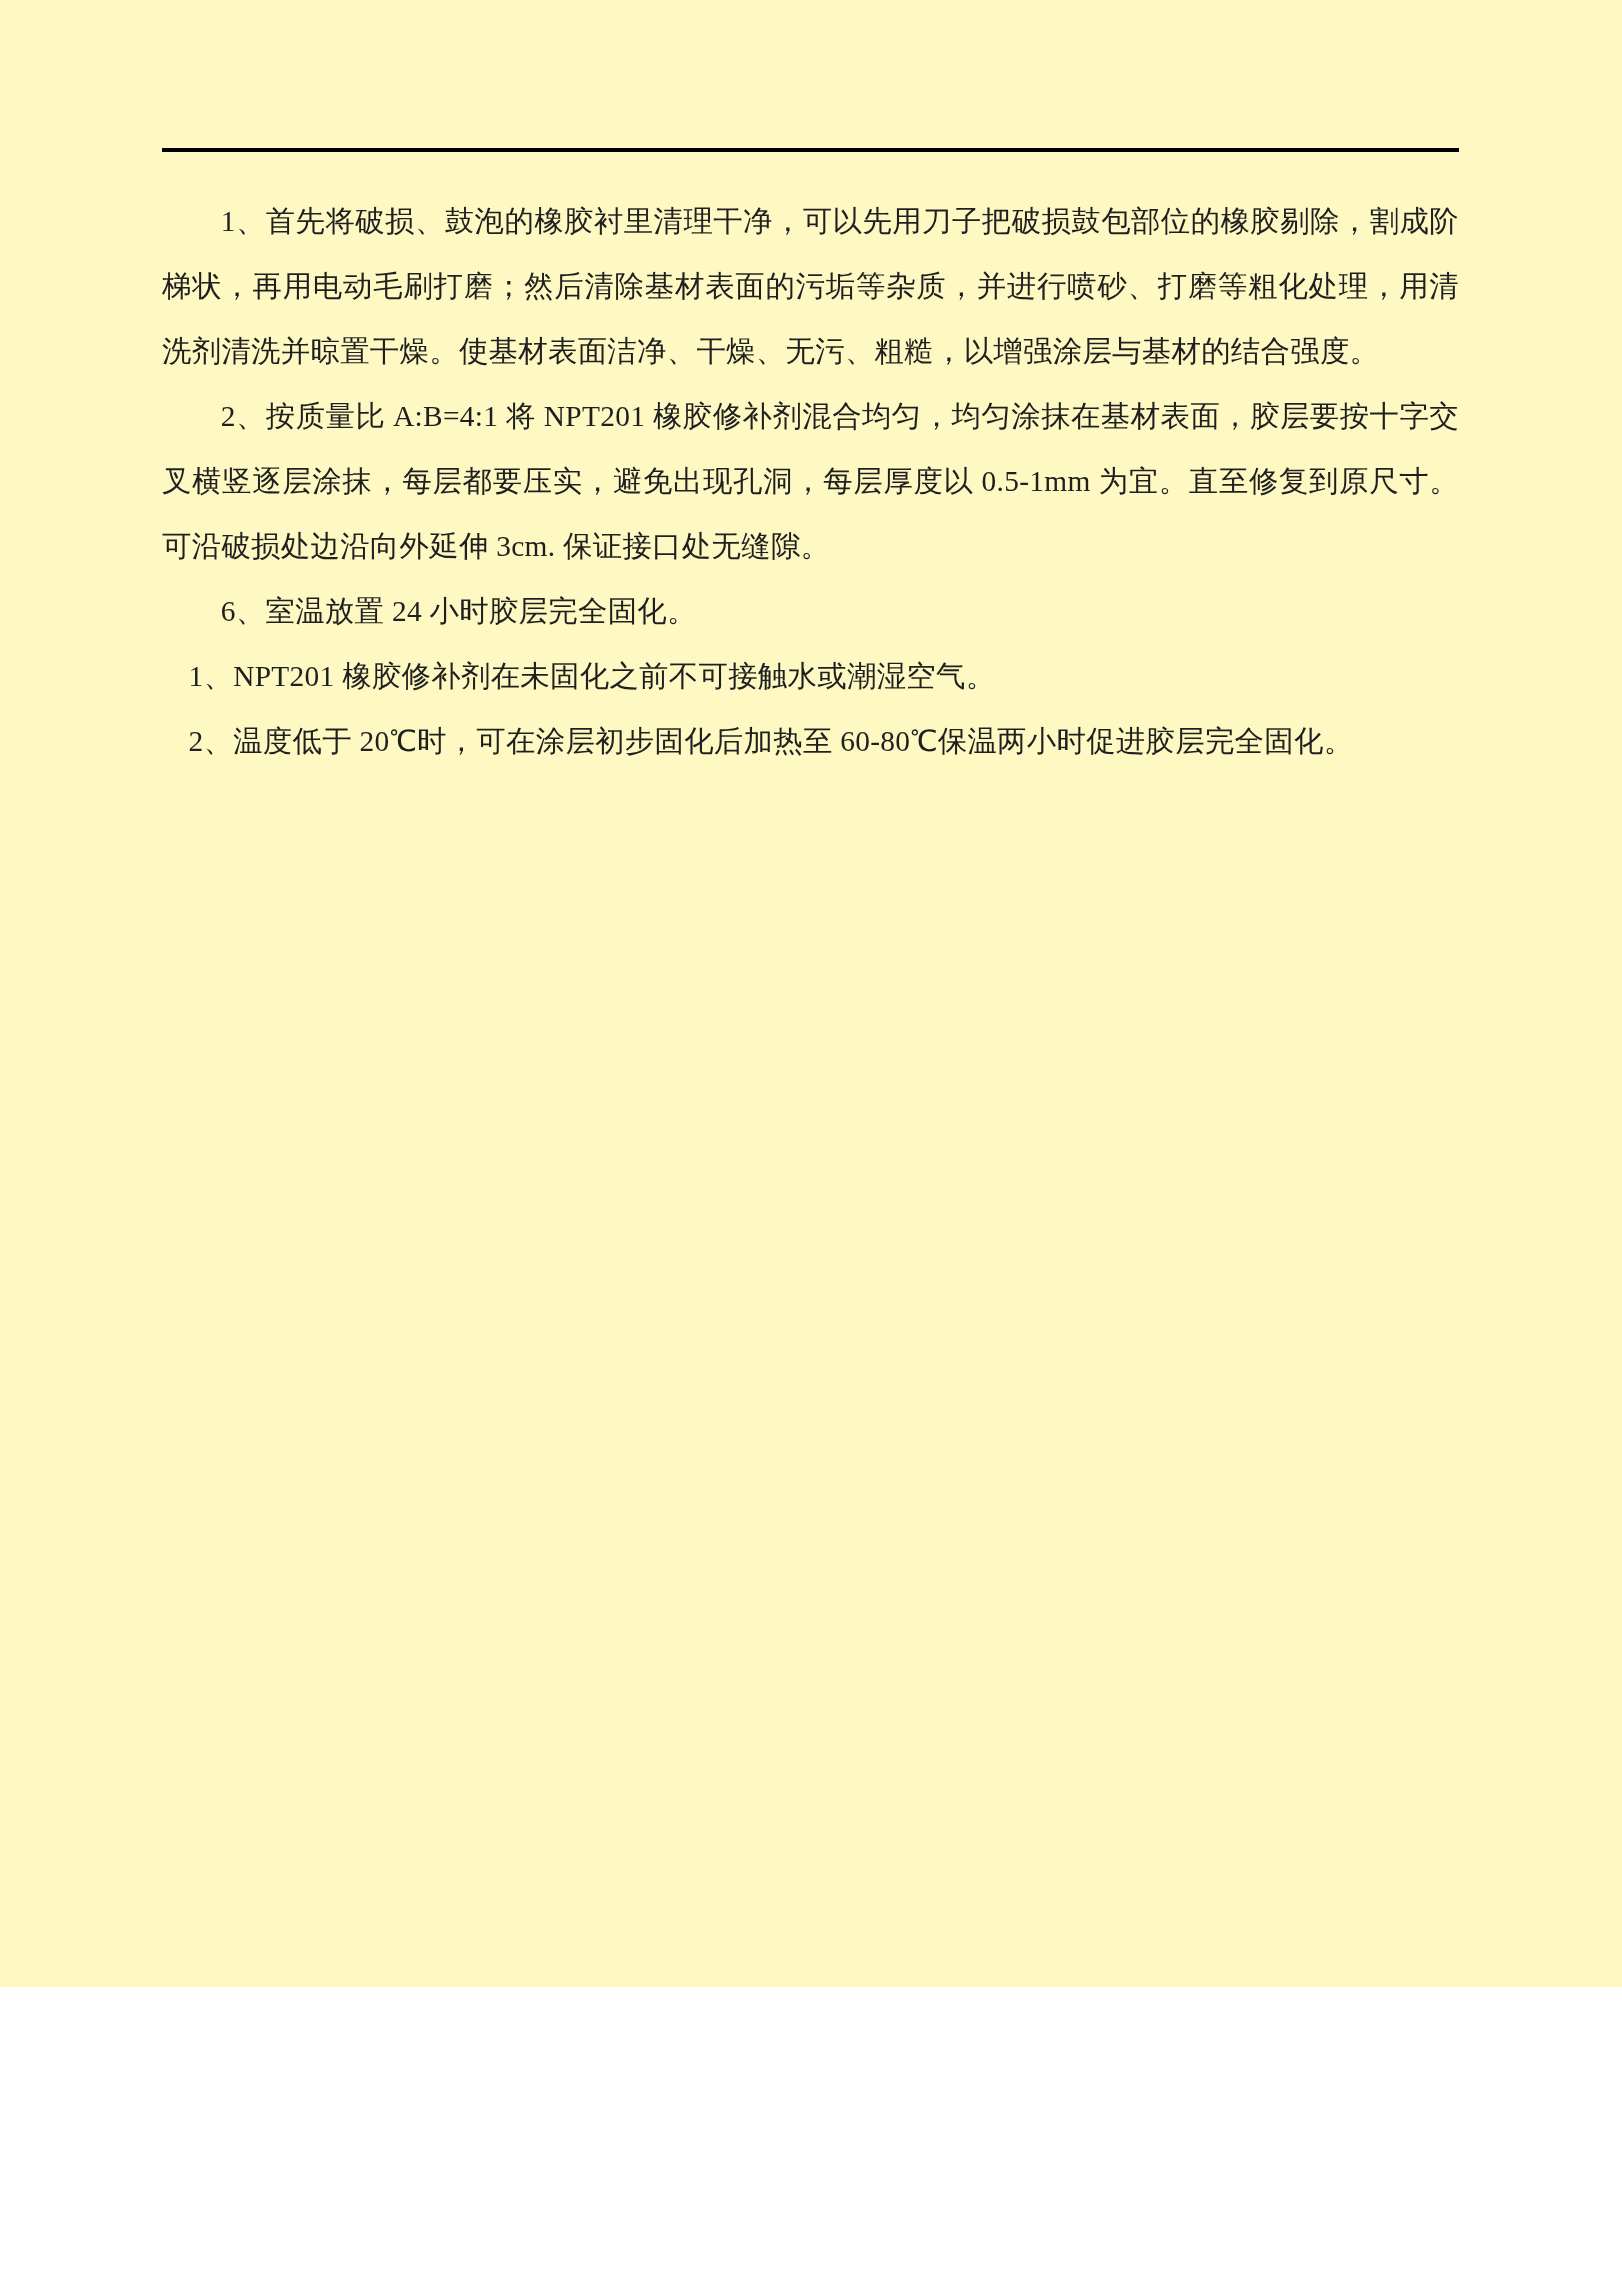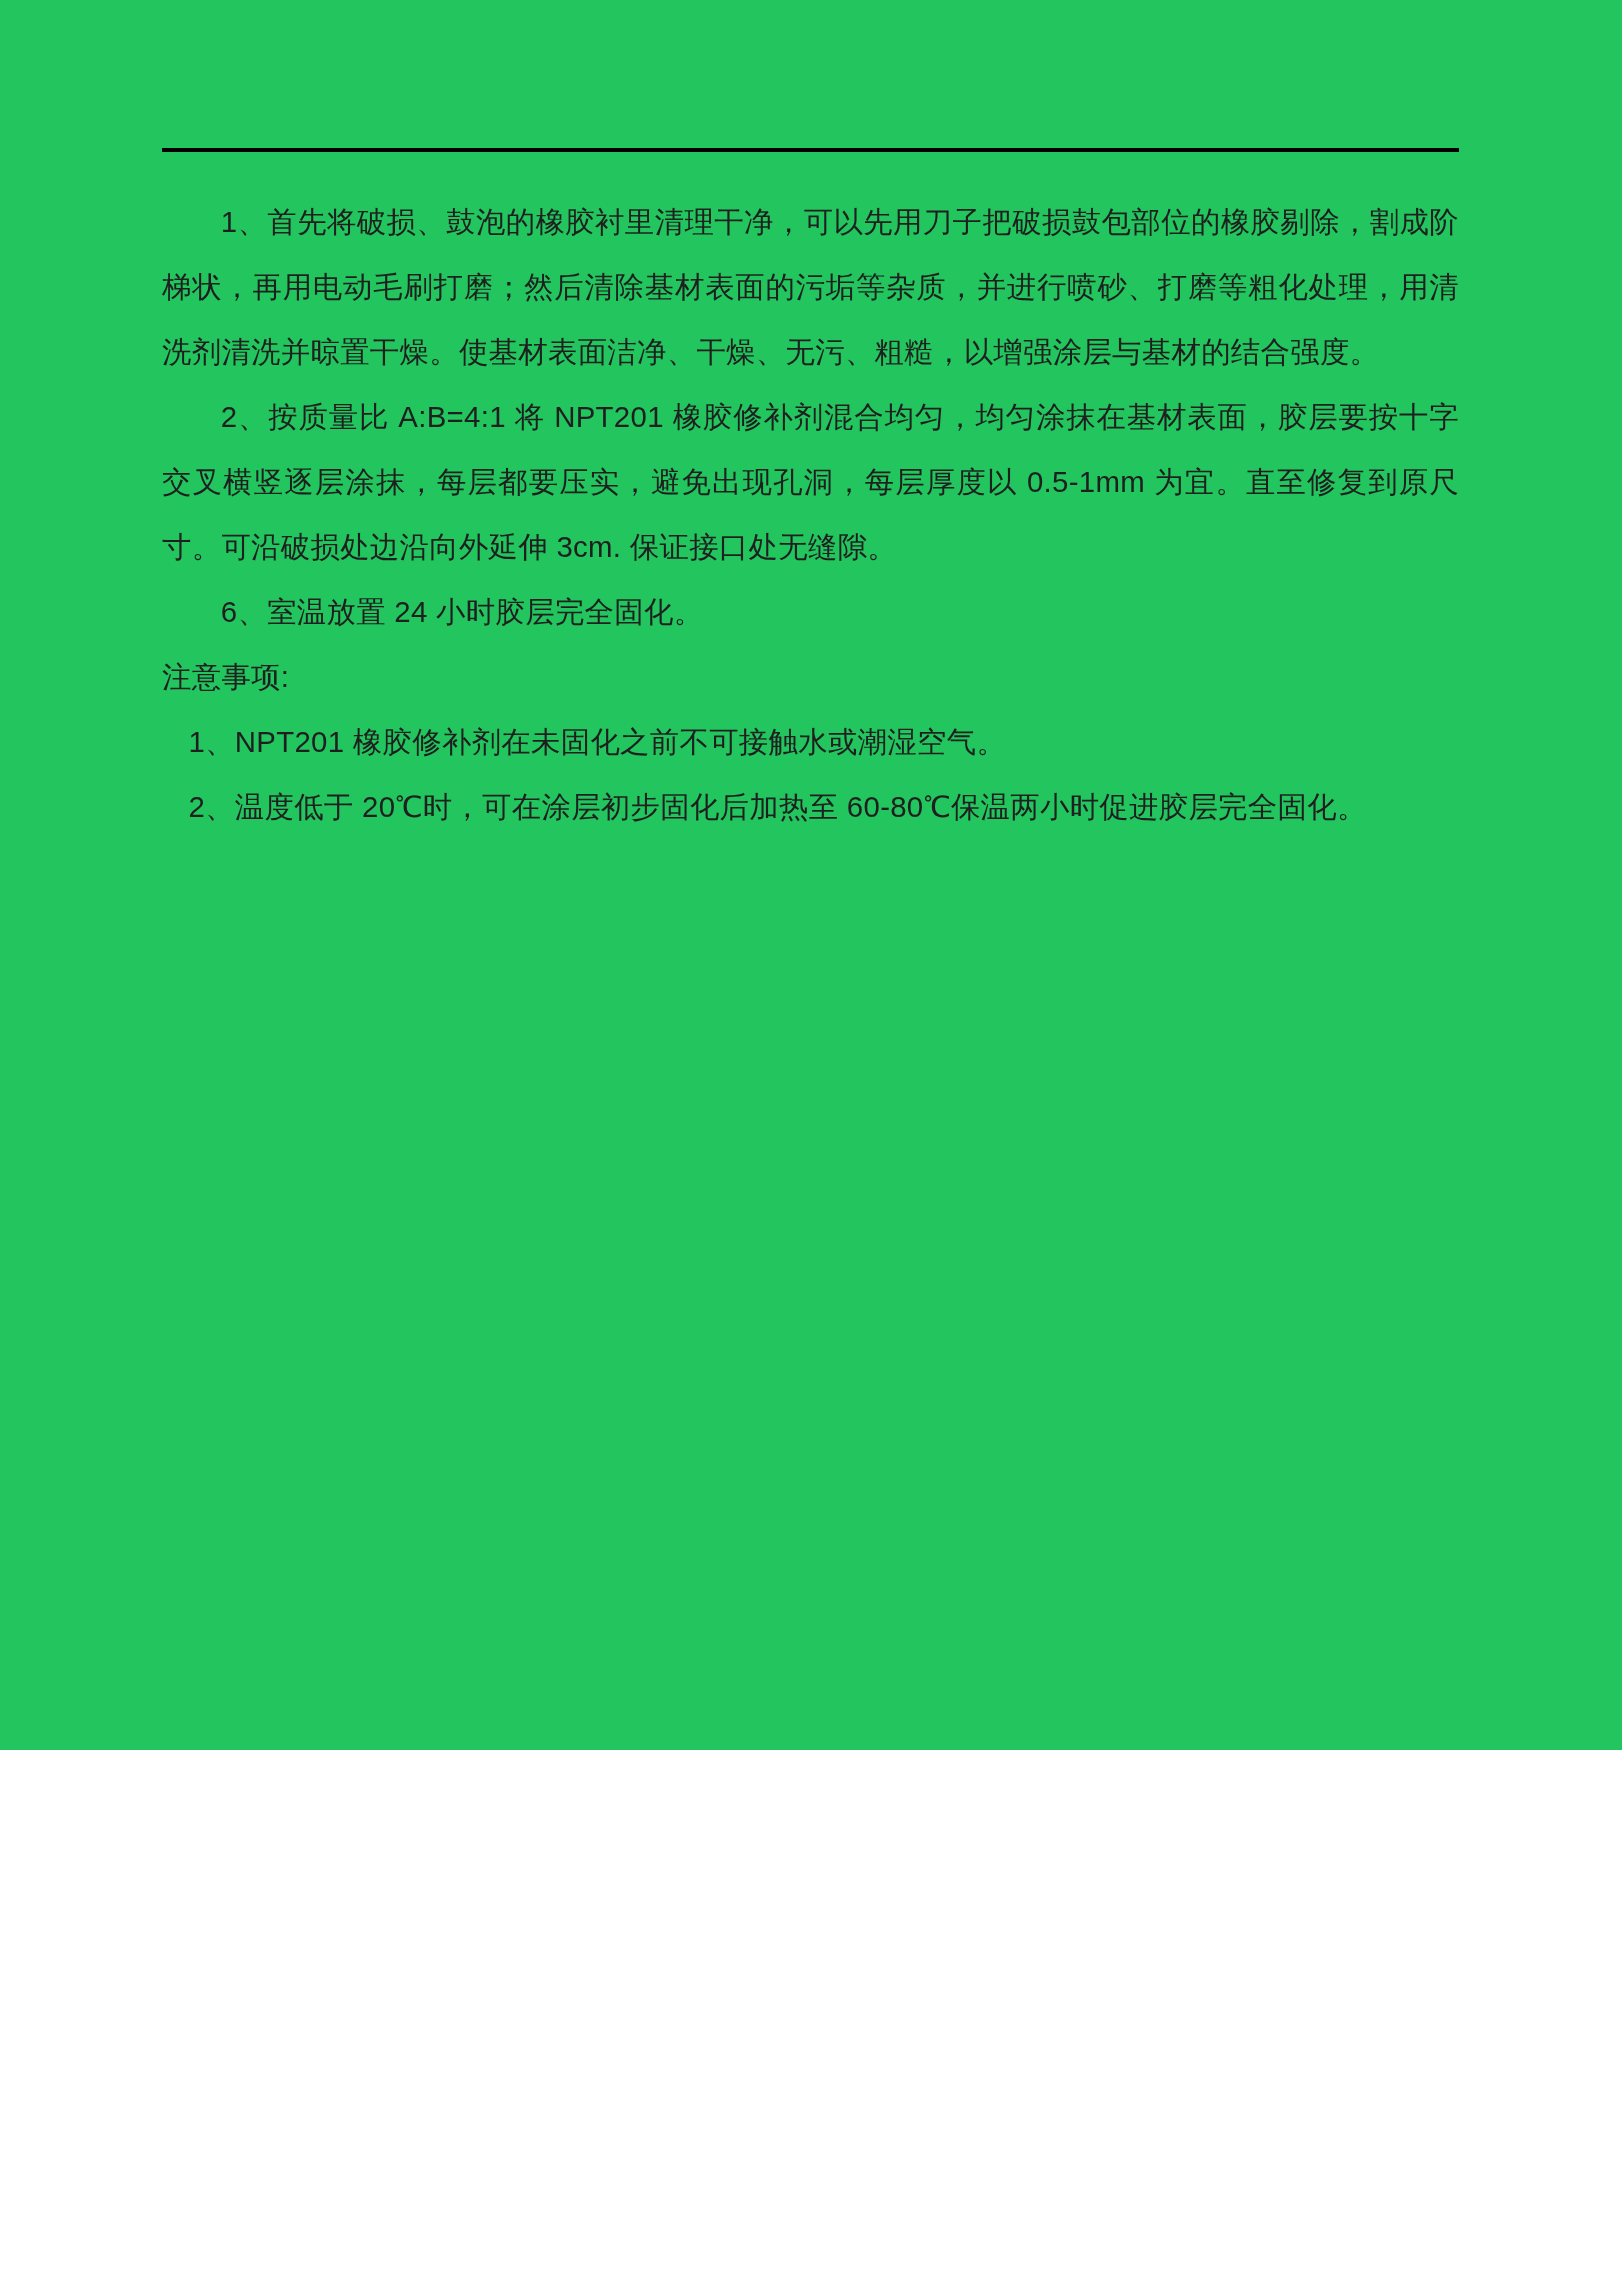--- a/index.html
+++ b/index.html
@@ -3,23 +3,23 @@
 <meta charset="utf-8">
 <style>
   html, body {
     margin: 0;
     padding: 0;
     background: #ffffff;
   }
   .page {
     position: relative;
     width: 1622px;
-    height: 1750px;
-    background: #22c55e;
-    font-family: Liberation Sans, sans-serif;
+    height: 1987px;
+    background: #fef9c3;
+    font-family: Liberation Serif, serif;
     color: #1f1f1f;
     overflow: hidden;
   }
   .content {
     position: absolute;
     left: 162px;
     top: 148px;
     width: 1297px;
   }
   .top-rule {
@@ -48,20 +48,19 @@
 <div class="page">
   <div class="content">
     <div class="top-rule"></div>
 
     <p class="indent-2">1、首先将破损、鼓泡的橡胶衬里清理干净，可以先用刀子把破损鼓包部位的橡胶剔除，割成阶梯状，再用电动毛刷打磨；然后清除基材表面的污垢等杂质，并进行喷砂、打磨等粗化处理，用清洗剂清洗并晾置干燥。使基材表面洁净、干燥、无污、粗糙，以增强涂层与基材的结合强度。</p>
 
     <p class="indent-2">2、按质量比 A:B=4:1 将 NPT201 橡胶修补剂混合均匀，均匀涂抹在基材表面，胶层要按十字交叉横竖逐层涂抹，每层都要压实，避免出现孔洞，每层厚度以 0.5-1mm 为宜。直至修复到原尺寸。可沿破损处边沿向外延伸 3cm. 保证接口处无缝隙。</p>
 
     <p class="indent-2">6、室温放置 24 小时胶层完全固化。</p>
 
-    <p class="heading">注意事项:</p>
 
     <p class="indent-1">1、NPT201 橡胶修补剂在未固化之前不可接触水或潮湿空气。</p>
 
     <p class="indent-1">2、温度低于 20℃时，可在涂层初步固化后加热至 60-80℃保温两小时促进胶层完全固化。</p>
   </div>
 </div>
 
 
 </body></html>

